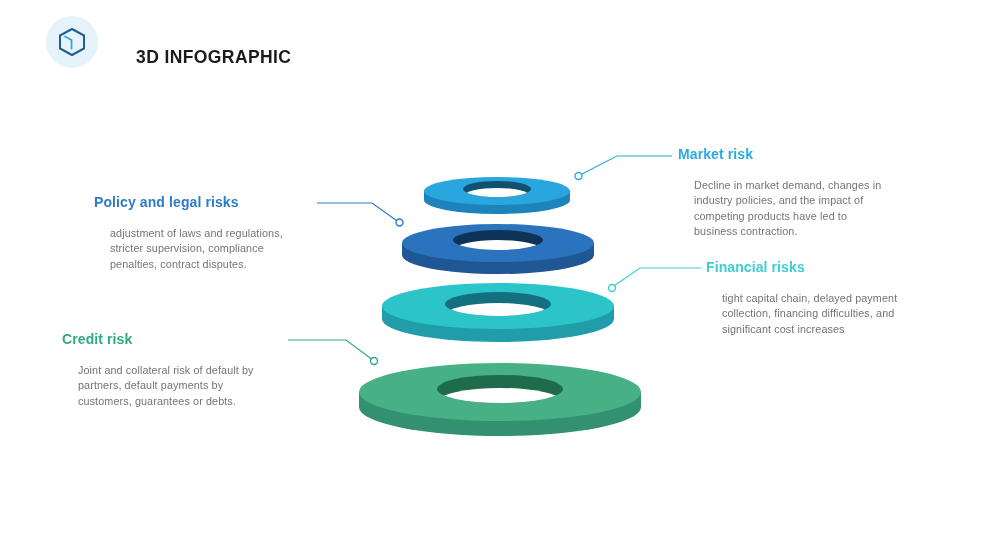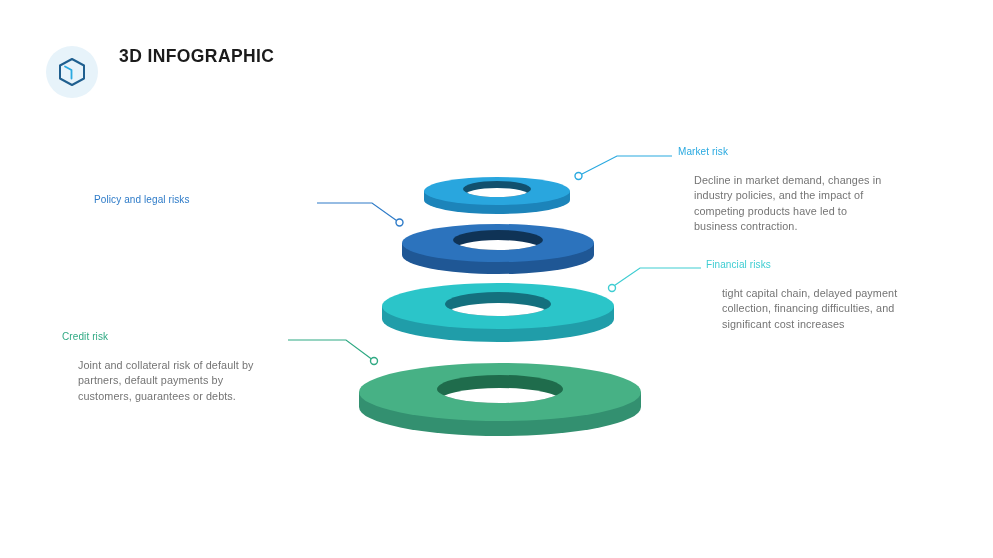--- a/index.html
+++ b/index.html
@@ -8,24 +8,24 @@
     position: relative;
     width: 993px;
     height: 558px;
     background: #ffffff;
     overflow: hidden;
     margin: 0 auto;
   }
   .header {
     position: absolute;
     left: 46px;
-    top: 46px;
+    top: 16px;
     display: flex;
-    align-items: flex-start;
-    gap: 21px;
+    align-items: flex-end;
+    gap: 38px;
   }
   .logo-circle {
     width: 52px;
     height: 52px;
     border-radius: 50%;
     background: #E7F3FA;
     display: flex;
     align-items: center;
     justify-content: center;
     flex: 0 0 auto;
@@ -40,22 +40,22 @@
   }
   .art {
     position: absolute;
     left: 0; top: 0;
     width: 993px;
     height: 558px;
   }
   .label { position: absolute; }
   .label h2 {
     margin: 0 0 5px 0;
-    font-size: 10px;
-    font-weight: normal;
+    font-size: 14px;
+    font-weight: bold;
     letter-spacing: 0.1px;
   }
   .label p {
     margin: 16px;
     font-size: 10.8px;
     line-height: 1.42;
     color: #747474;
     letter-spacing: 0.1px;
   }
   .align-right { text-align: left; }
@@ -149,20 +149,21 @@
     </g>
   </svg>
 
   <div class="label align-left" id="label-market">
     <h2 style="color: rgb(41, 169, 224);">Market risk</h2>
     <p>Decline in market demand, changes in industry policies, and the impact of competing products have led to business contraction.</p>
   </div>
 
   <div class="label align-right" id="label-policy">
     <h2 style="color: rgb(46, 123, 200);">Policy and legal risks</h2>
+    <p>adjustment of laws and regulations, stricter supervision, compliance penalties, contract disputes.</p>
   </div>
 
   <div class="label align-left" id="label-financial">
     <h2 style="color: rgb(62, 205, 210);">Financial risks</h2>
     <p>tight capital chain, delayed payment collection, financing difficulties, and significant cost increases</p>
   </div>
 
   <div class="label align-right" id="label-credit">
     <h2 style="color: rgb(47, 169, 131);">Credit risk</h2>
     <p>Joint and collateral risk of default by partners, default payments by customers, guarantees or debts.</p>

